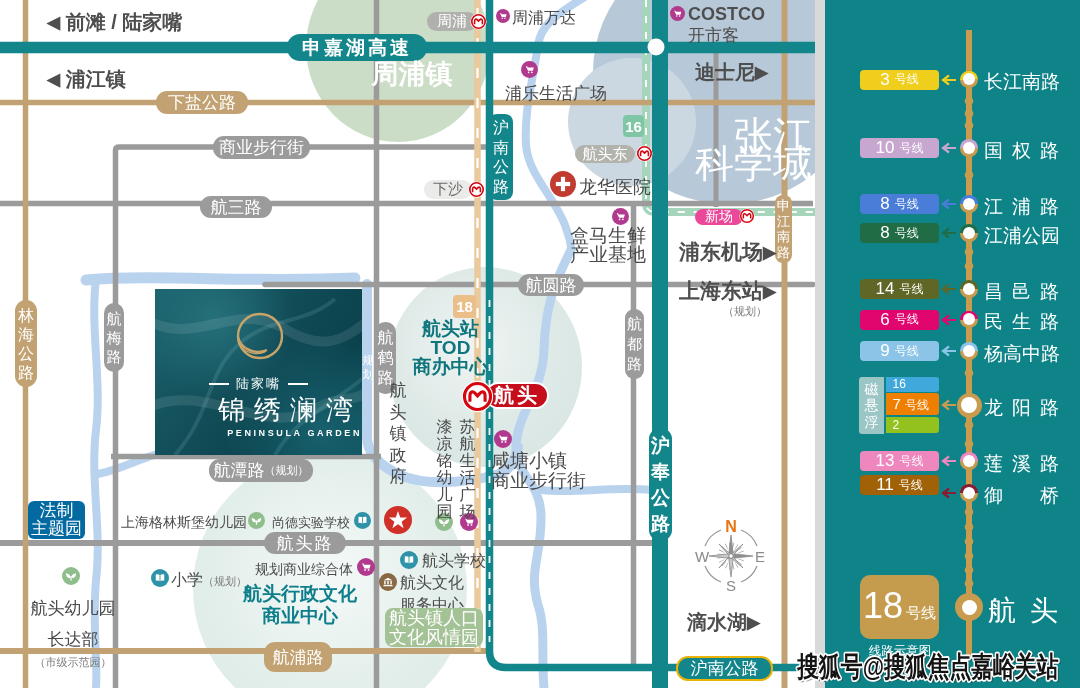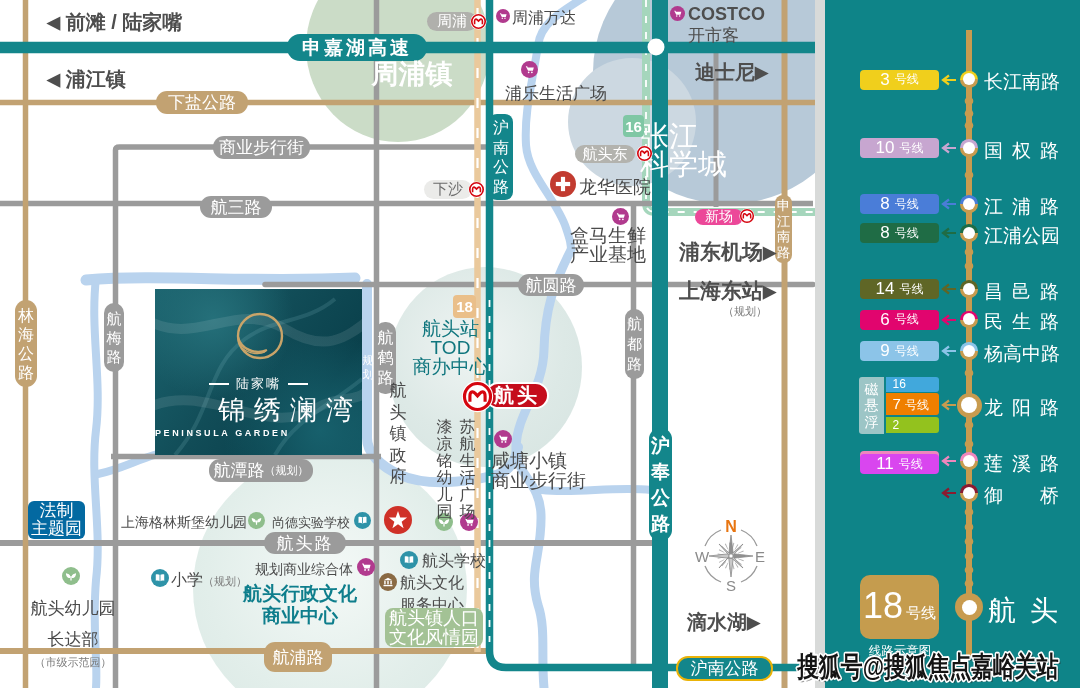--- a/index.html
+++ b/index.html
@@ -157,32 +157,32 @@
 <path d="M7,26 C10,38 24,44 36,39" fill="none" stroke="#c9a469" stroke-width="2.2"></path>
 <path d="M8,31 C14,40 26,43 35,40" fill="none" stroke="#c9a469" stroke-width="1.7"></path>
 <path d="M11,37 C18,43 28,44 34,41" fill="none" stroke="#c9a469" stroke-width="1.3"></path>
 </svg>
 <div class="abs" style="left:0;top:86px;width:207px;display:flex;align-items:center;justify-content:center;color:#fff;font-size:13px;gap:7px">
         <span style="display:inline-block;width:20px;height:2px;background:#fff"></span>
         <span style="letter-spacing:2px">陆家嘴</span>
         <span style="display:inline-block;width:20px;height:2px;background:#fff"></span>
       </div>
 <div class="abs" style="left:0;top:103px;width:207px;text-align:right;color:#fff;font-size:27px;letter-spacing:9px;text-indent:9px">锦绣澜湾</div>
-<div class="abs" style="left:0;top:139px;width:207px;text-align:left;color:#fff;font-size:9px;font-weight:bold;letter-spacing:2.6px">PENINSULA GARDEN</div>
+<div class="abs" style="left:0;top:139px;width:207px;text-align:right;color:#fff;font-size:9px;font-weight:bold;letter-spacing:2.6px">PENINSULA GARDEN</div>
 </div>
 
 <div class="dir" style="left:47px;top:9px"><span class="tri">◀</span> 前滩 / 陆家嘴</div>
 <div class="dir" style="left:47px;top:66px"><span class="tri">◀</span> 浦江镇</div>
 <div class="dir" style="left:695px;top:59px">迪士尼<span class="tri">▶</span></div>
 <div class="dir" style="left:679px;top:238px;font-size:21px">浦东机场<span class="tri">▶</span></div>
 <div class="dir" style="left:679px;top:277px;font-size:21px">上海东站<span class="tri">▶</span></div>
 <div class="poi" style="left:723px;top:304px;font-size:11px;color:#7a7a7a">（规划）</div>
 <div class="dir" style="left:687px;top:609px">滴水湖<span class="tri">▶</span></div>
 <div class="abs" style="left:352px;top:56px;width:120px;text-align:center;color:#fff;font-size:27px;font-weight:bold">周浦镇</div>
-<div class="abs" style="left:640px;top:122px;width:172px;text-align:left;color:#fff;font-size:29px;line-height:28px">张江<br>科学城</div>
+<div class="abs" style="left:640px;top:122px;width:172px;text-align:right;color:#fff;font-size:39px;line-height:28px">张江<br>科学城</div>
 
 <div class="pill" style="left:427px;top:12px;width:50px;height:19px;border-radius:10px;background:#b0b0ac;font-size:15px">周浦</div>
 <svg class="abs" style="left:470px;top:13px" width="17" height="17" viewBox="0 0 20 20">
       <use href="#metro"></use>
     </svg>
 <div class="pill" style="left:424px;top:180px;width:48px;height:19px;border-radius:10px;background:#ebebe9;color:#6b6b6b;font-size:15px">下沙</div>
 <svg class="abs" style="left:468px;top:181px" width="17" height="17" viewBox="0 0 20 20">
       <use href="#metro"></use>
     </svg>
 <div class="pill" style="left:575px;top:145px;width:60px;height:18px;border-radius:9px;background:#b3b3ae;font-size:15px">航头东</div>
@@ -266,21 +266,21 @@
       <circle cx="10" cy="10" r="10" fill="#cf3128"></circle>
       <path d="M10,3.6 11.6,8.2 16.5,8.3 12.6,11.2 14,15.9 10,13.1 6,15.9 7.4,11.2 3.5,8.3 8.4,8.2Z" fill="#fff"></path>
     </svg>
 
 <div class="poi" style="left:512px;top:8px;font-size:16px">周浦万达</div>
 <div class="poi" style="left:688px;top:4px;font-size:18px;font-weight:bold;color:#4e4e4e">COSTCO</div>
 <div class="poi" style="left:688px;top:24px;font-size:17px;color:#4e4e4e">开市客</div>
 <div class="poi" style="left:505px;top:82px">浦乐生活广场</div>
 <div class="poi" style="left:579px;top:175px;font-size:18px">龙华医院</div>
 <div class="poi" style="left:570px;top:226px;font-size:19px;line-height:19px">盒马生鲜<br>产业基地</div>
-<div class="abs" style="left:404px;top:319px;width:93px;text-align:center;color:#10767e;font-size:19px;font-weight:normal;line-height:19px">航头站<br>TOD<br>商办中心</div>
+<div class="abs" style="left:404px;top:319px;width:93px;text-align:center;color:#10767e;font-size:19px;font-weight:bold;line-height:19px">航头站<br>TOD<br>商办中心</div>
 <div class="poi" style="left:491px;top:451px;font-size:19px;line-height:20px">咸塘小镇<br>商业步行街</div>
 <div class="poi" style="left:121px;top:514px;font-size:14px">上海格林斯堡幼儿园</div>
 <div class="poi" style="left:272px;top:514px;font-size:13px">尚德实验学校</div>
 <div class="poi" style="left:171px;top:570px;font-size:16px">小学<span style="font-size:11px;color:#7a7a7a">（规划）</span></div>
 <div class="poi" style="left:255px;top:561px;font-size:14px">规划商业综合体</div>
 <div class="poi" style="left:422px;top:551px;font-size:16px">航头学校</div>
 <div class="poi" style="left:400px;top:572px;font-size:16px;line-height:22px">航头文化<br>服务中心</div>
 <div class="abs" style="left:235px;top:583px;width:130px;text-align:center;color:#0e7e8c;font-size:19px;font-weight:bold;line-height:22px">航头行政文化<br>商业中心</div>
 <div class="abs" style="left:20px;top:593px;width:106px;text-align:center;color:#4a4a4a;font-size:17px;line-height:31px">航头幼儿园<br>长达部<div style="font-size:11px;color:#7a7a7a;line-height:14px">（市级示范园）</div></div>
 <div class="pill" style="left:28px;top:501px;width:57px;height:38px;border-radius:6px;background:#0369a1;font-size:17px;line-height:18px">法制<br>主题园</div>
@@ -453,21 +453,21 @@
 <div class="sta" style="left:960.3px;top:452.3px;width:17.4px;height:17.4px;background:conic-gradient(from 270deg,#ee87bd 0 180deg,#c89b4f 180deg 360deg)">
       <span style="width:12px;height:12px"></span>
     </div>
 <div class="snm" style="top:450.5px">
       <span>莲</span>
       <span>溪</span>
       <span>路</span>
     </div>
 </div>
 <div class="prow">
-<div class="lbox" style="top:454px;background:#d946ef">
+<div class="lbox" style="top:475px;background:#a16207">
       <b>11</b>
       <i>号线</i>
     </div>
 <svg class="parw" style="top:487px" width="18" height="12" viewBox="0 0 18 12">
       <path d="M16,6 H4 M9,1.5 3,6 9,10.5" fill="none" stroke="#8b1b30" stroke-width="2.2"></path>
     </svg>
 <div class="sta" style="left:960.3px;top:484.3px;width:17.4px;height:17.4px;background:conic-gradient(from 270deg,#8b1b30 0 180deg,#c89b4f 180deg 360deg)">
       <span style="width:12px;height:12px"></span>
     </div>
 <div class="snm" style="top:482.5px">

